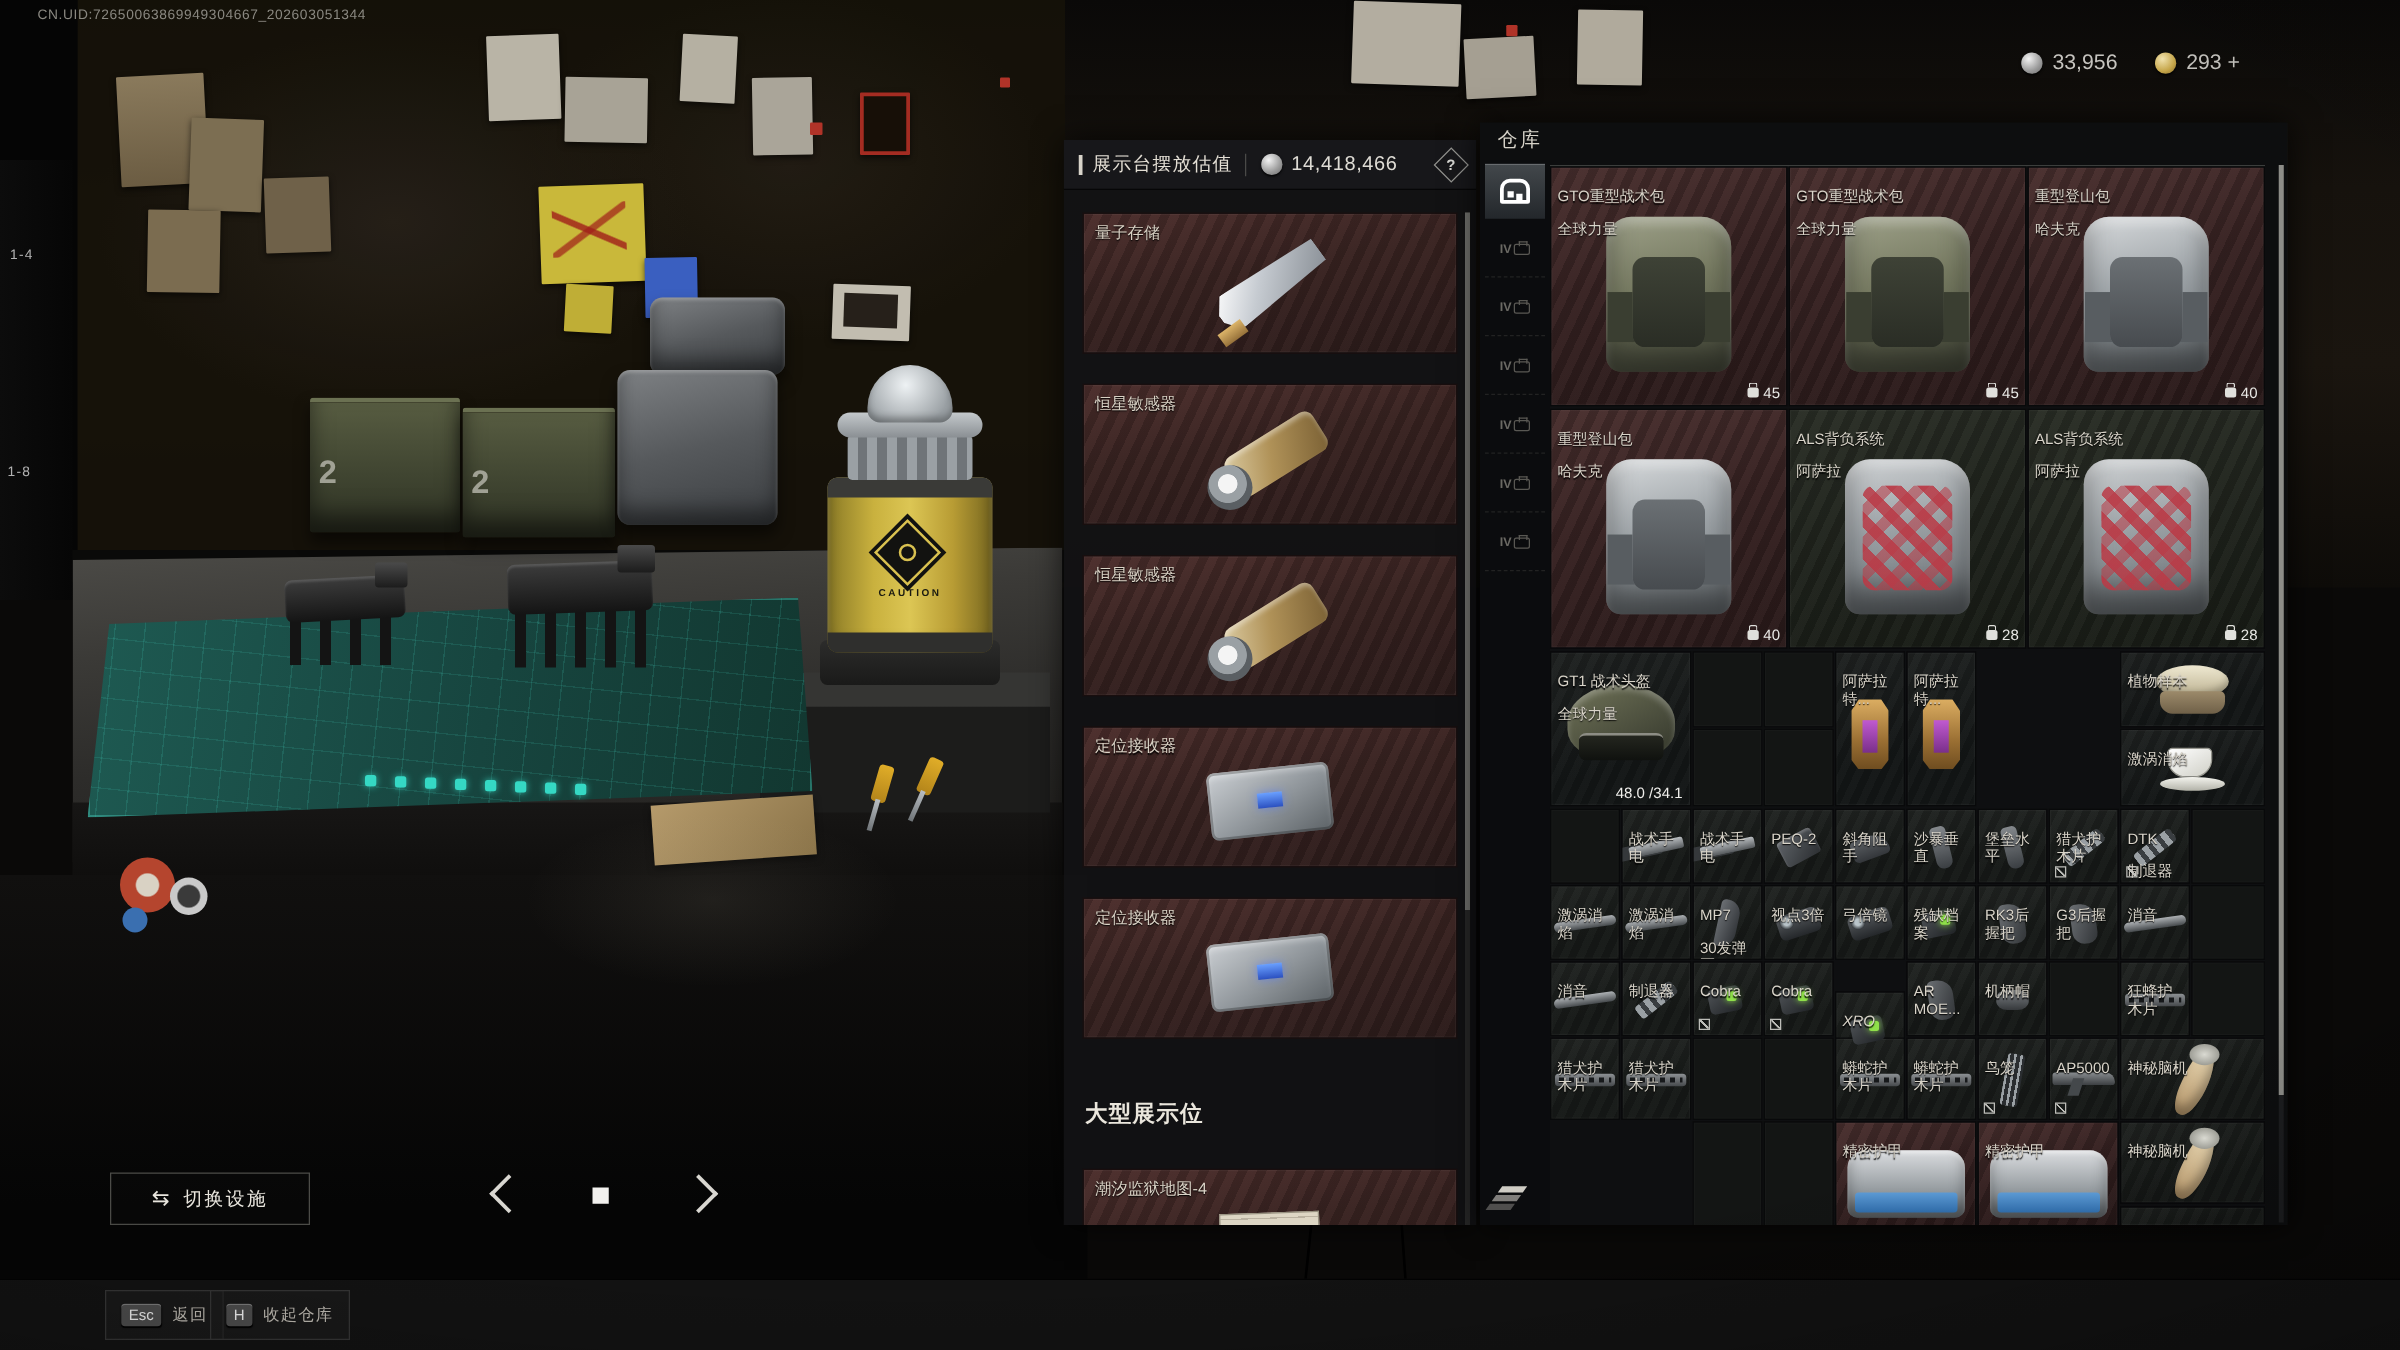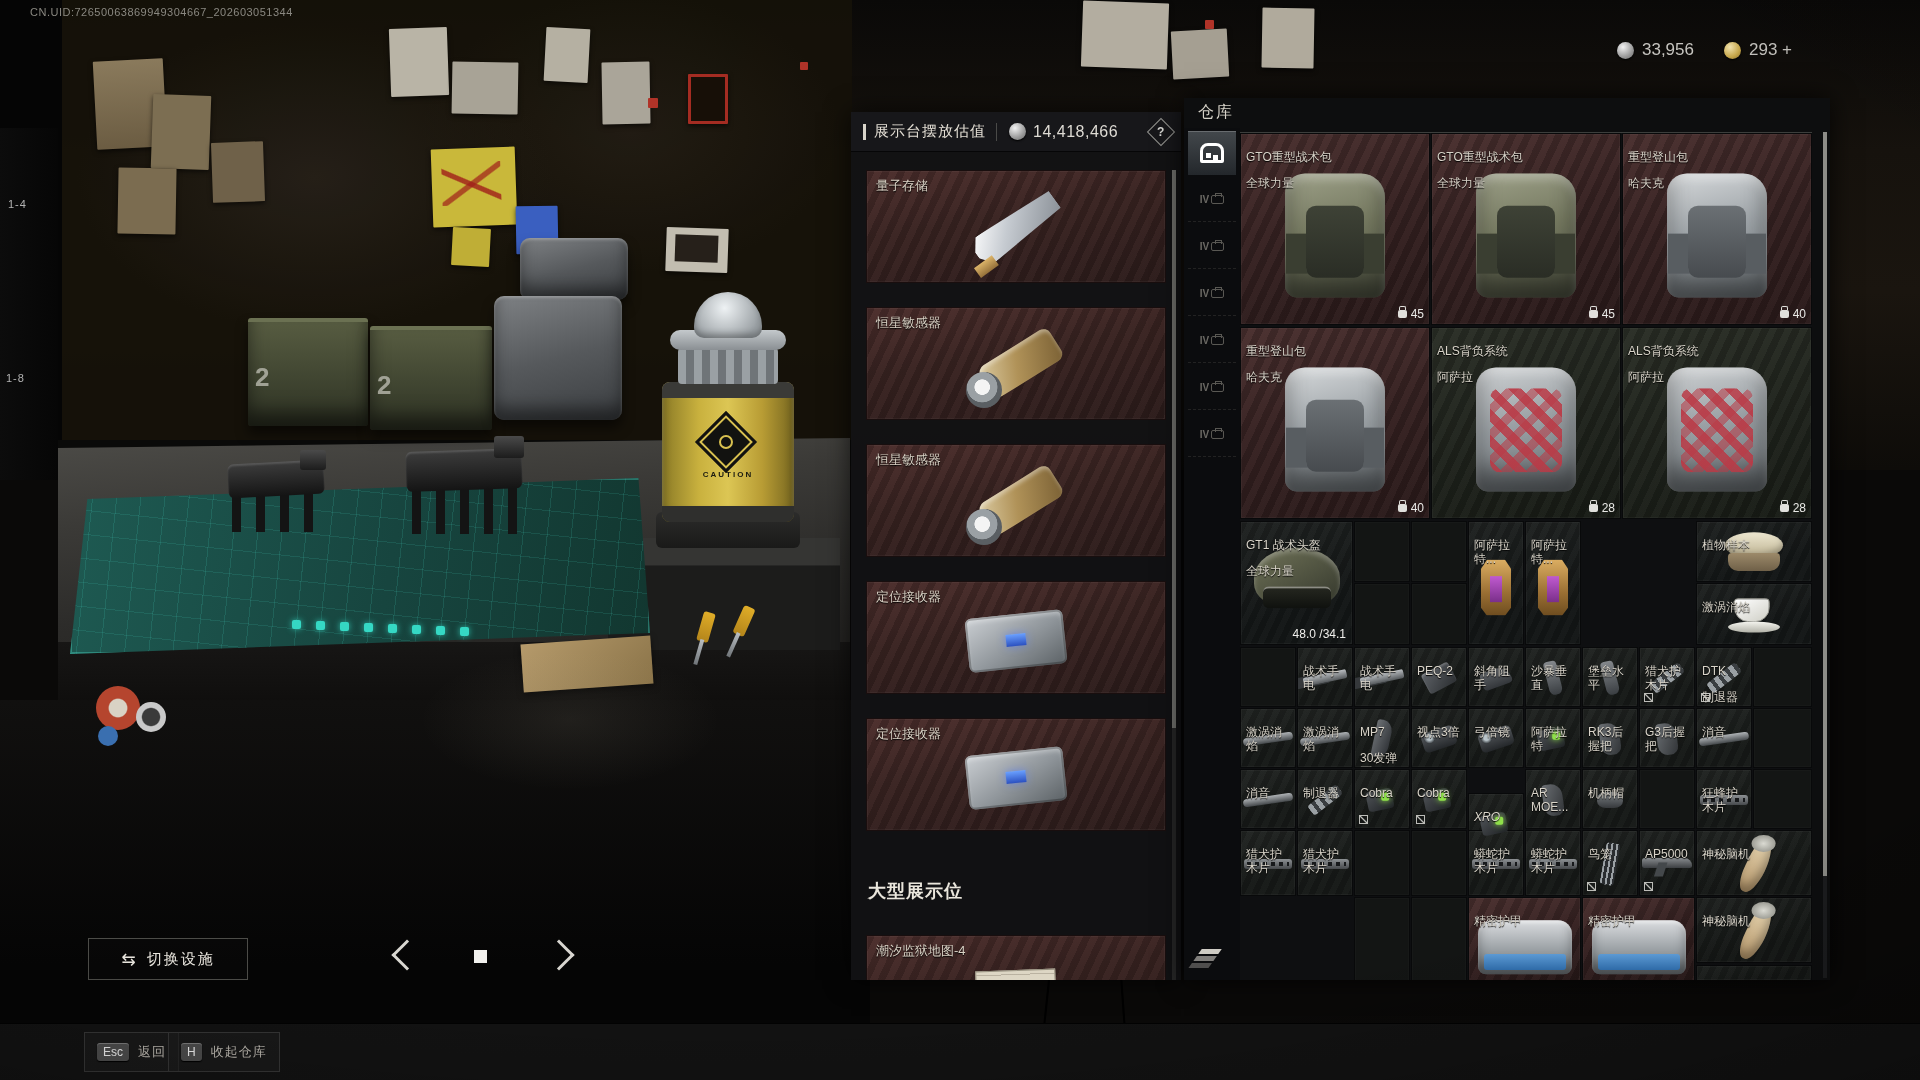--- a/index.html
+++ b/index.html
@@ -673,21 +673,21 @@
   </div>
         <div class="cell bg-cell" style="left: 228px; top: 575px; width: 56px; height: 60px;">
     <div class="cell-label">
             <span>弓倍镜</span>
           </div>
     <div class="art a-scope"></div>
 
   </div>
         <div class="cell bg-cell" style="left: 285px; top: 575px; width: 56px; height: 60px;">
     <div class="cell-label">
-            <span>阿萨拉特</span>
+            <span>残缺档案</span>
           </div>
     <div class="art a-sight-g"></div>
 
   </div>
         <div class="cell bg-cell" style="left: 342px; top: 575px; width: 56px; height: 60px;">
     <div class="cell-label">
             <span>RK3后握把</span>
           </div>
     <div class="art a-grip-p"></div>
 

